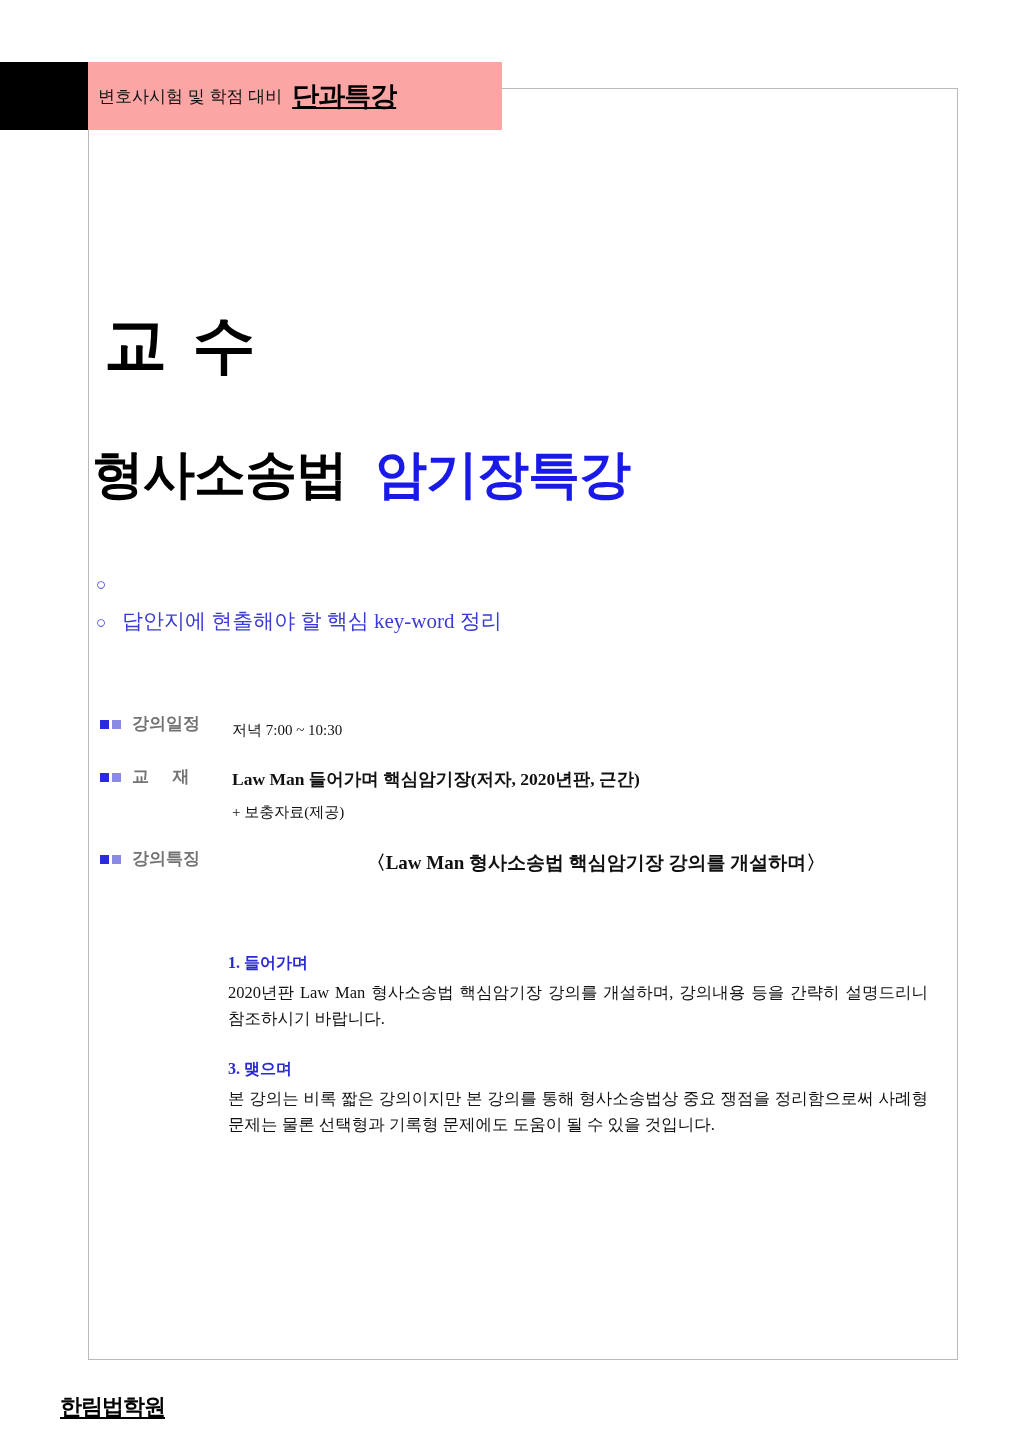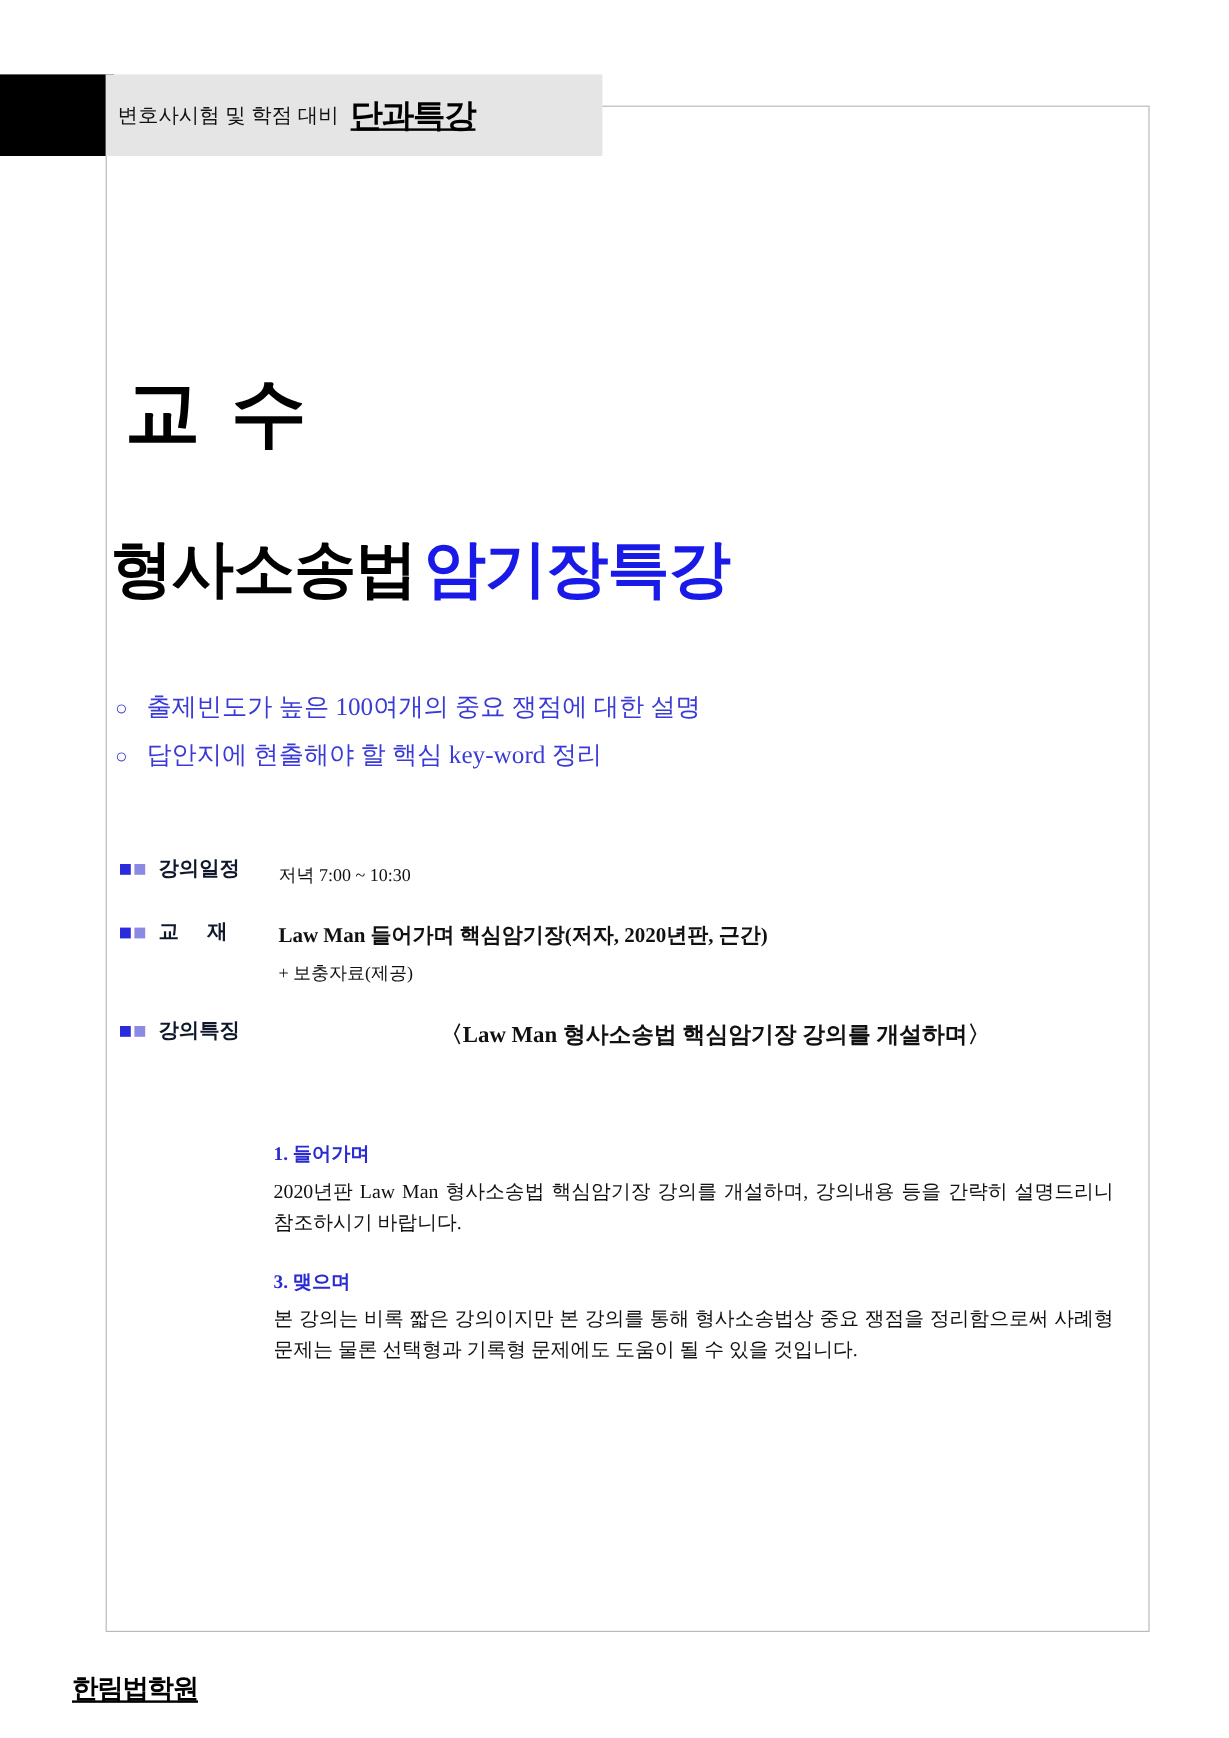--- a/index.html
+++ b/index.html
@@ -29,21 +29,21 @@
     width: 95px;
     height: 68px;
     background: #000000;
   }
   .banner-purple {
     position: absolute;
     left: 88px;
     top: 62px;
     width: 414px;
     height: 68px;
-    background: #e5e5e5;
+    background: #fca5a5;
     display: flex;
     align-items: center;
     justify-content: flex-start;
     padding-left: 10px;
     box-sizing: border-box;
   }
   .banner-small {
     font-family: "Liberation Sans", sans-serif;
     font-size: 17px;
     color: #111111;
@@ -94,21 +94,21 @@
     color: #000000;
     letter-spacing: 4px;
     line-height: 1.1;
   }
   .title-subject-row {
     position: absolute;
     left: 92px;
     top: 440px;
     display: flex;
     align-items: baseline;
-    gap: 6px;
+    gap: 28px;
   }
   .title-subject {
     font-family: "Liberation Sans", sans-serif;
     font-size: 52px;
     font-weight: bold;
     color: #000000;
     letter-spacing: -1px;
   }
   .title-special {
     font-family: "Liberation Sans", sans-serif;
@@ -159,21 +159,21 @@
     margin-right: 3px;
   }
   .sq1 { background: #2b2bdd; }
   .sq2 { background: #8a8ae4; }
   .info-label {
     width: 100px;
     margin-left: 8px;
     font-size: 17px;
     font-weight: bold;
     font-family: "Liberation Sans", sans-serif;
-    color: #0f172a;
+    color: #737373;
     letter-spacing: 0px;
     white-space: pre;
   }
   .info-body {
     flex: 1;
     font-size: 17px;
     line-height: 1.65;
     color: #111111;
   }
   .blue { color: #1d1dd8; }
@@ -245,21 +245,20 @@
 
   <div class="title-prof">교 수</div>
   <div class="title-subject-row">
     <span class="title-subject">형사소송법</span>
     <span class="title-special">암기장특강</span>
   </div>
 
   <div class="bullets">
     <div class="bullet-row">
       <span class="bullet-mark">○</span>
-      <span>출제빈도가 높은 100여개의 중요 쟁점에 대한 설명</span>
     </div>
     <div class="bullet-row">
       <span class="bullet-mark">○</span>
       <span>답안지에 현출해야 할 핵심 key-word 정리</span>
     </div>
   </div>
 
   <div class="info">
 
     <div class="info-row">

